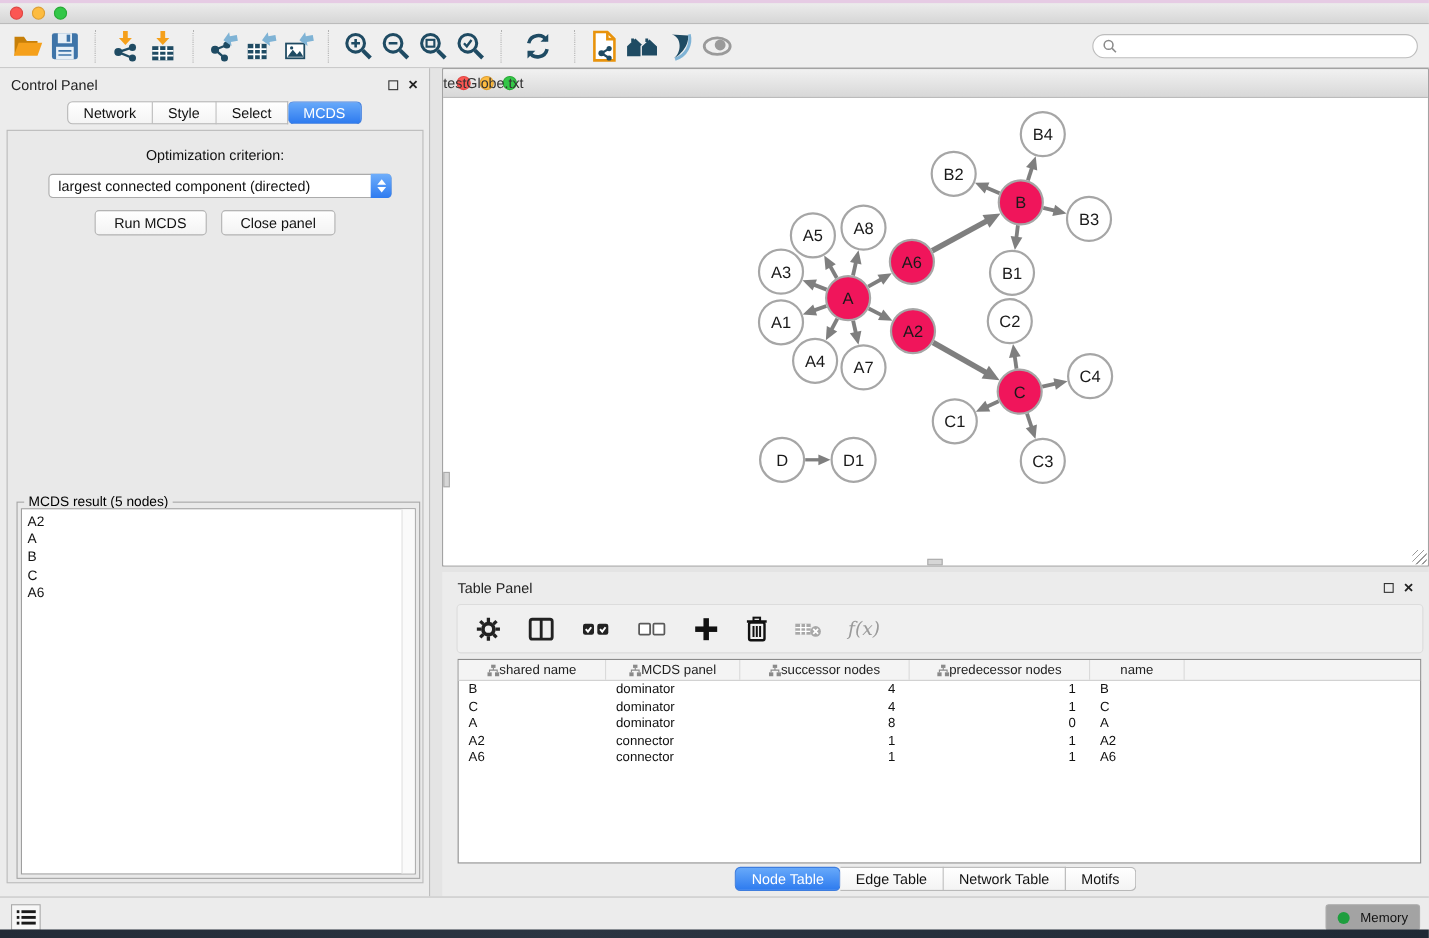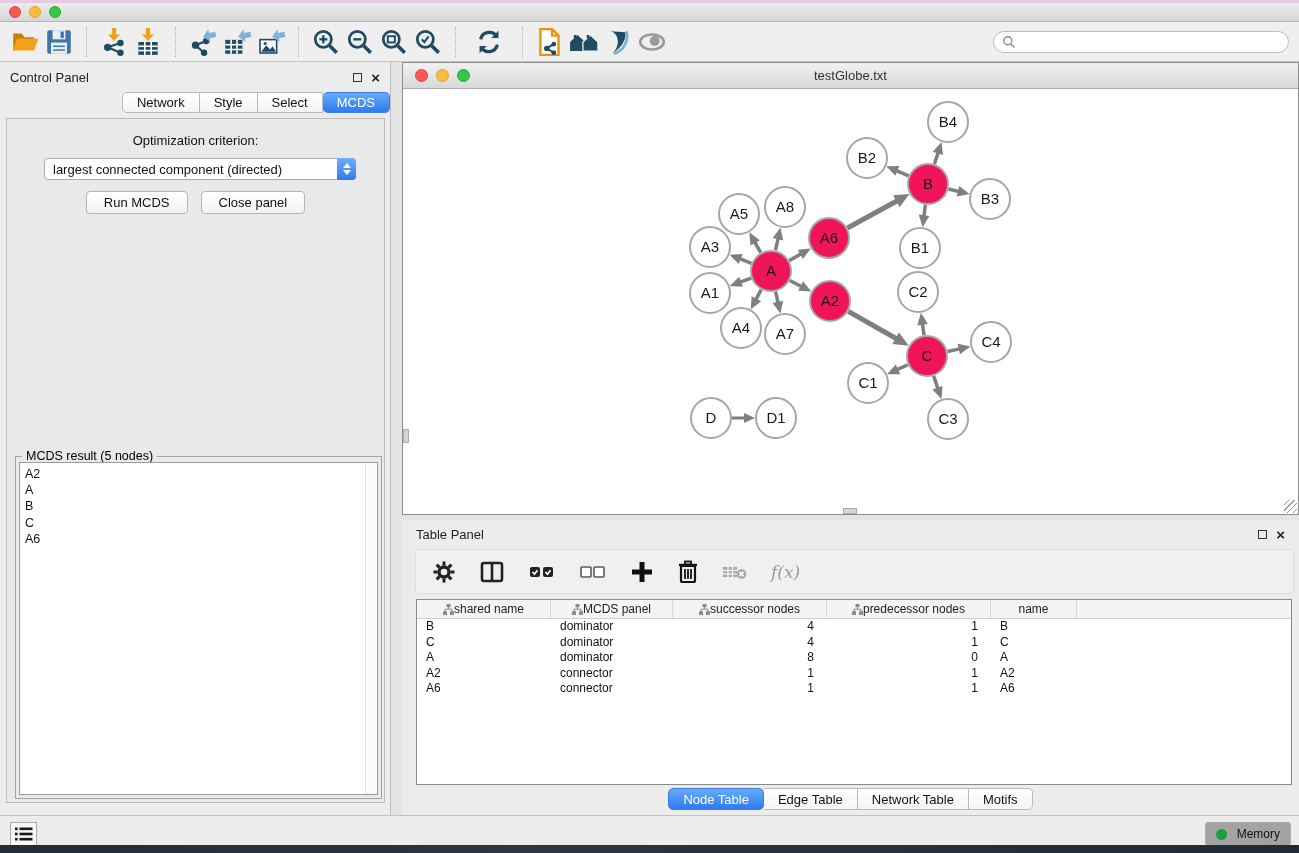--- a/index.html
+++ b/index.html
@@ -27,21 +27,21 @@
 
   
   .control-panel { position:absolute; left:0; top:62px; width:391px; height:753px;
     background:#ECECEC; border-right:1px solid #BEBEBE; }
   .panel-header { height:30px; display:flex; align-items:center; padding:0 10px; }
   .panel-header .ph-title { font-size:13px; color:#222; }
   .ph-icons { margin-left:auto; display:flex; align-items:center; gap:9px; }
   .float-icon { width:9px; height:9px; border:1.5px solid #333; display:inline-block; }
   .close-icon { font-size:15px; font-weight:900; color:#222; line-height:9px; }
 
-  .seg-tabs { display:flex; justify-content:flex-end; }
+  .seg-tabs { display:flex; justify-content:center; }
   .seg-tab { height:21px; padding:0 14px; display:flex; align-items:center; font-size:13px; color:#111;
     background:linear-gradient(#FFFFFF,#F4F4F4); border:1px solid #B9B9B9; border-left:none; }
   .seg-tab:first-child { border-left:1px solid #B9B9B9; border-radius:5px 0 0 5px; }
   .seg-tab:last-child { border-radius:0 5px 5px 0; }
   .seg-tab.active { background:linear-gradient(#67A9FA,#2E7BEF); color:#FFF; border-color:#3E7DDE; border-radius:5px; }
 
   .cp-inner { position:absolute; left:6px; top:56px; width:379px; height:685px;
     border:1px solid #BBB; background:#E9E9E9; }
   .opt-label { margin-top:14px; text-align:center; font-size:13px; color:#111; }
   .combo { position:absolute; left:37px; top:39px; width:312px; height:22px; background:#FFF;
@@ -62,21 +62,21 @@
   .result-items { padding:3px 0 0 5px; }
   .result-items div { font-size:12.5px; line-height:16.2px; color:#111; }
 
   
   .net-window { position:absolute; left:402px; top:62px; width:897px; height:453px;
     background:#FFF; border:1px solid #8E8E8E; }
   .net-titlebar { height:26px; background:linear-gradient(#F1F1F1,#D8D8D8); border-bottom:1px solid #ACACAC;
     display:flex; align-items:center; position:relative; }
   .net-titlebar .lights { margin-left:12px; }
   .net-titlebar .light { width:13px; height:13px; }
-  .net-titlebar .title { position:absolute; left:0; right:0; text-align:center; font-size:13px; color:#333; }
+  .net-titlebar .title { position:absolute; left:0; right:0; text-align:left; font-size:13px; color:#333; }
   .net-canvas { position:absolute; left:0; top:26px; width:895px; height:425px; background:#FFF; }
   .v-handle { position:absolute; left:0; top:340px; width:6px; height:14px; background:#D6D6D6; border:1px solid #ABABAB; }
   .h-handle { position:absolute; left:440px; bottom:0; width:14px; height:6px; background:#D6D6D6; border:1px solid #ABABAB; }
   .resize-grip { position:absolute; right:1px; bottom:1px; width:13px; height:13px;
     background:repeating-linear-gradient(135deg, transparent 0 3px, #9B9B9B 3px 4px); }
 
   
   .table-panel { position:absolute; left:402px; top:520px; width:897px; height:295px; background:#ECECEC; }
   .table-panel .panel-header { padding:0 14px; height:28px; }
   .tp-toolbar { position:absolute; left:13px; top:29px; width:879px; height:45px; background:#F0F0F0;

